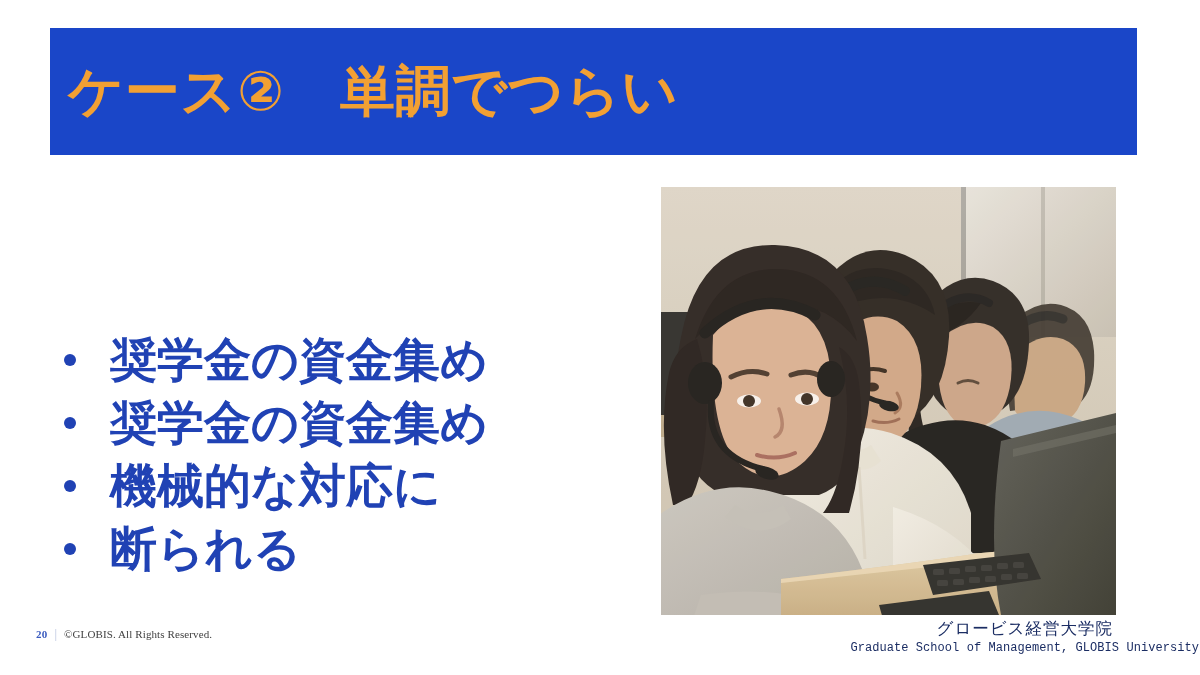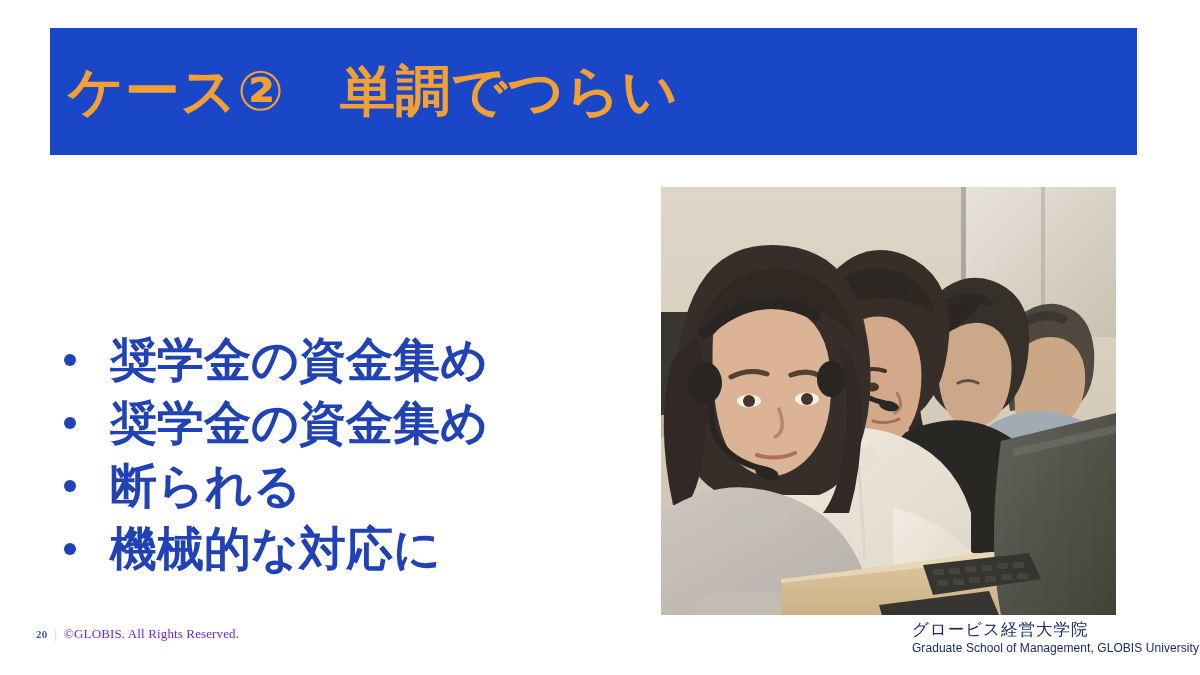--- a/index.html
+++ b/index.html
@@ -124,31 +124,31 @@
     font-size: 11px;
     font-weight: 700;
     letter-spacing: 0.02em;
   }
   #footer-divider {
     color: #b9c4de;
     font-size: 13px;
     margin: 0 7px;
   }
   #copyright {
-    color: #6d28d9;
-    font-size: 13px;
+    color: #404040;
+    font-size: 11px;
     letter-spacing: 0.01em;
     text-align: center;
   }
   #logo {
     position: absolute;
     right: 10px;
     top: 8px;
-    text-align: left;
-    font-family: Liberation Sans, sans-serif;
+    text-align: center;
+    font-family: Liberation Mono, monospace;
   }
   #logo-ja {
     color: #1b2d63;
     font-size: 16.5px;
     letter-spacing: 0.06em;
     line-height: 1.18;
     white-space: nowrap;
   }
   #logo-en {
     color: #1b2d63;
@@ -175,25 +175,25 @@
       <li class="bullet-row">
         <span class="bullet-dot"></span>
         <span class="bullet-text">奨学金の資金集め</span>
       </li>
       <li class="bullet-row">
         <span class="bullet-dot"></span>
         <span class="bullet-text">奨学金の資金集め</span>
       </li>
       <li class="bullet-row">
         <span class="bullet-dot"></span>
-        <span class="bullet-text">断られる</span>
+        <span class="bullet-text">機械的な対応に</span>
       </li>
       <li class="bullet-row">
         <span class="bullet-dot"></span>
-        <span class="bullet-text">機械的な対応に</span>
+        <span class="bullet-text">断られる</span>
       </li>
     </ul>
   </div>
 
   <div id="photo">
     <svg viewBox="0 0 455 428" preserveAspectRatio="xMidYMid slice">
       <defs>
         <linearGradient id="wallg" x1="0" y1="0" x2="0" y2="1">
           <stop offset="0" stop-color="#e0d8cb"></stop>
           <stop offset="1" stop-color="#cdc2ae"></stop>

